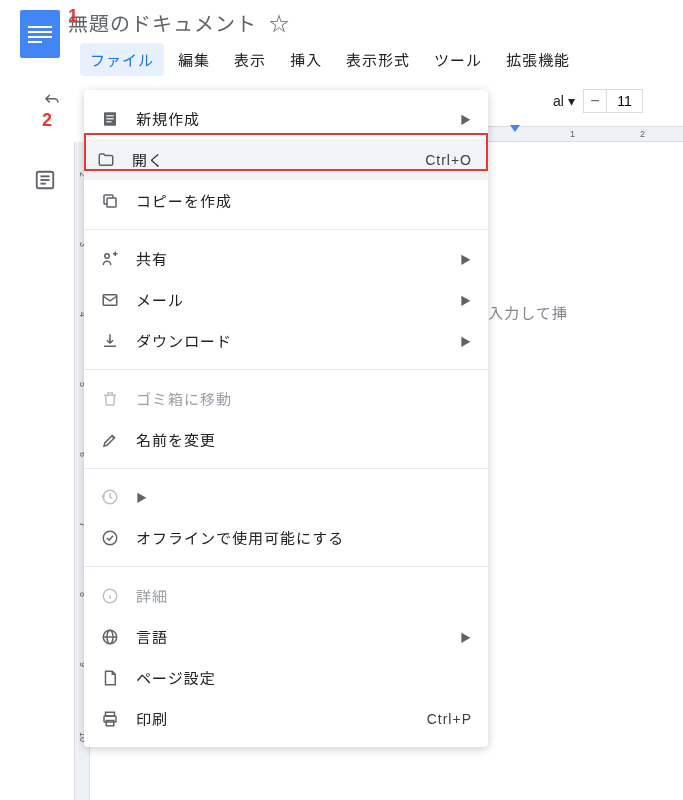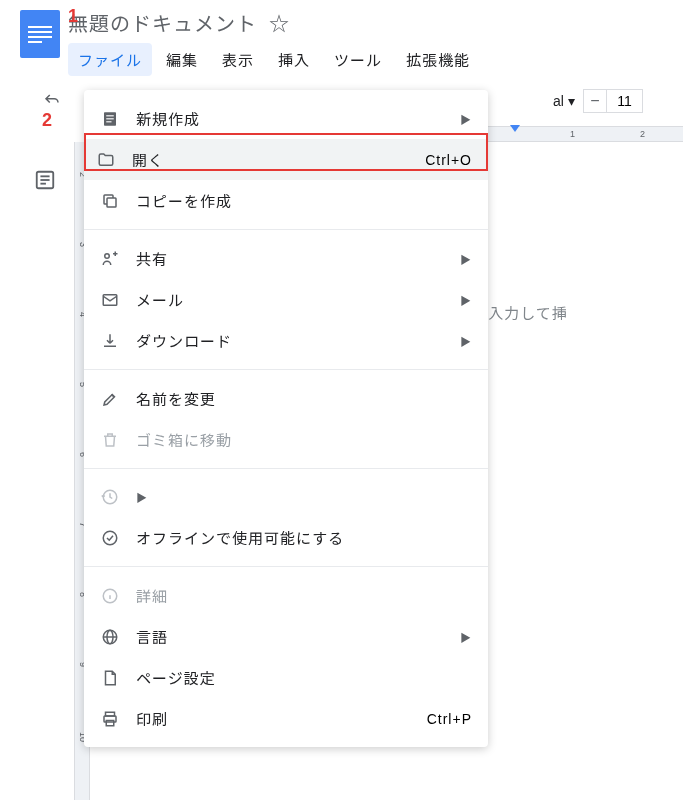--- a/index.html
+++ b/index.html
@@ -10,21 +10,21 @@
     .logo-line { height: 2px; background: #fff; }
     .logo-line.short { width: 60%; }
     
     .title-area { flex: 1; }
     .title-row { display: flex; align-items: center; gap: 12px; }
     .doc-title { font-size: 20px; color: #5f6368; letter-spacing: 1px; }
     .star { font-size: 20px; color: #5f6368; cursor: pointer; }
     
     .menubar { display: flex; gap: 4px; margin-top: 6px; }
     .menu-item { padding: 6px 10px; font-size: 15px; color: #202124; cursor: pointer; border-radius: 4px; letter-spacing: 1px; }
-    .menu-item.active { background: #e8f0fe; color: #1a73e8; }
+    .menu-item.active { background: #e8f0fe; color: #1a73e8; margin-left: 12px; }
     
     .toolbar { display: flex; align-items: center; padding: 8px 40px; gap: 12px; height: 50px; }
     .tb-btn { width: 24px; height: 24px; display: flex; align-items: center; justify-content: center; color: #5f6368; cursor: pointer; }
     .font-sel { margin-left: auto; display: flex; align-items: center; gap: 8px; }
     .font-dd { display: flex; align-items: center; gap: 4px; color: #202124; font-size: 14px; cursor: pointer; }
     .size-box { display: flex; align-items: center; }
     .size-btn { width: 24px; height: 24px; border: 1px solid #dadce0; display: flex; align-items: center; justify-content: center; cursor: pointer; font-size: 16px; color: #5f6368; }
     .size-val { width: 36px; height: 24px; border: 1px solid #dadce0; border-left: none; text-align: center; font-size: 14px; line-height: 22px; }
     
     .ruler-h { height: 16px; background: #eef1f5; margin-left: 90px; position: relative; border-top: 1px solid #dadce0; border-bottom: 1px solid #dadce0; display: flex; align-items: center; }
@@ -43,21 +43,21 @@
     .placeholder { position: absolute; left: 420px; top: 160px; color: #80868b; font-size: 15px; display: flex; align-items: center; gap: 2px; letter-spacing: 1px; }
     .cursor-line { width: 2px; height: 20px; background: #4285f4; display: inline-block; }
     
     .dropdown { position: absolute; left: 84px; top: 90px; width: 404px; background: #fff; box-shadow: 0 2px 10px rgba(0,0,0,0.2); border-radius: 4px; padding: 8px 0; z-index: 100; }
     .dd-item { display: flex; align-items: center; padding: 10px 16px; cursor: pointer; color: #202124; font-size: 15px; letter-spacing: 1px; }
     .dd-item.highlighted { background: #f1f3f4; padding-left: 12px; }
     .dd-item.disabled { color: #9aa0a6; cursor: default; }
     .dd-icon { width: 20px; height: 20px; margin-right: 16px; display: flex; align-items: center; justify-content: center; color: #5f6368; flex-shrink: 0; }
     .dd-item.disabled .dd-icon { color: #bdc1c6; }
     .dd-label { flex: 1; }
-    .dd-shortcut { color: #000000; font-size: 14px; }
+    .dd-shortcut { color: #404040; font-size: 14px; }
     .dd-arrow { color: #5f6368; font-size: 11px; }
     .dd-divider { height: 1px; background: #e8eaed; margin: 8px 0; }
     
     .annot { position: absolute; color: #e53935; font-weight: bold; font-size: 18px; z-index: 200; }
     .annot-box { position: absolute; border: 2px solid #e53935; z-index: 199; pointer-events: none; }
   </style>
 </head>
 <body>
 
 <div class="annot" style="left:68px; top:6px;">1</div>
@@ -74,20 +74,21 @@
   <div class="title-area">
     <div class="title-row">
       <span class="doc-title">無題のドキュメント</span>
       <span class="star">☆</span>
     </div>
     <div class="menubar">
       <span class="menu-item active">ファイル</span>
       <span class="menu-item">編集</span>
       <span class="menu-item">表示</span>
       <span class="menu-item">挿入</span>
+      <span class="menu-item">表示形式</span>
       <span class="menu-item">ツール</span>
       <span class="menu-item">拡張機能</span>
     </div>
   </div>
 </div>
 
 <div class="toolbar">
   <div class="tb-btn">
     <svg width="18" height="18" viewBox="0 0 24 24" fill="none" stroke="currentColor" stroke-width="2">
         <path d="M9 14L4 9l5-5M4 9h11a5 5 0 015 5v0"></path>
@@ -204,36 +205,36 @@
     <span class="dd-icon">
         <svg width="18" height="18" viewBox="0 0 24 24" fill="none" stroke="currentColor" stroke-width="2">
           <path d="M12 3v12m0 0l-4-4m4 4l4-4M4 19h16"></path>
         </svg>
       </span>
     <span class="dd-label">ダウンロード</span>
     <span class="dd-arrow">▶</span>
   </div>
   <div class="dd-divider"></div>
 
+  <div class="dd-item disabled">
+    <span class="dd-icon">
+        <svg width="18" height="18" viewBox="0 0 24 24" fill="none" stroke="currentColor" stroke-width="2">
+          <path d="M4 7h16M9 7V4h6v3M6 7l1 13h10l1-13"></path>
+        </svg>
+      </span>
+    <span class="dd-label">ゴミ箱に移動</span>
+  </div>
   <div class="dd-item">
     <span class="dd-icon">
         <svg width="18" height="18" viewBox="0 0 24 24" fill="none" stroke="currentColor" stroke-width="2">
           <path d="M4 20l4-1 10-10-3-3L5 16l-1 4z"></path>
           <path d="M14 6l3 3"></path>
         </svg>
       </span>
     <span class="dd-label">名前を変更</span>
-  </div>
-  <div class="dd-item disabled">
-    <span class="dd-icon">
-        <svg width="18" height="18" viewBox="0 0 24 24" fill="none" stroke="currentColor" stroke-width="2">
-          <path d="M4 7h16M9 7V4h6v3M6 7l1 13h10l1-13"></path>
-        </svg>
-      </span>
-    <span class="dd-label">ゴミ箱に移動</span>
   </div>
   <div class="dd-divider"></div>
 
   <div class="dd-item disabled">
     <span class="dd-icon">
         <svg width="18" height="18" viewBox="0 0 24 24" fill="none" stroke="currentColor" stroke-width="2">
           <path d="M3 12a9 9 0 109-9 9 9 0 00-9 9zm0 0l-2-2m2 2l2-2"></path>
           <path d="M12 7v5l3 2"></path>
         </svg>
       </span>

